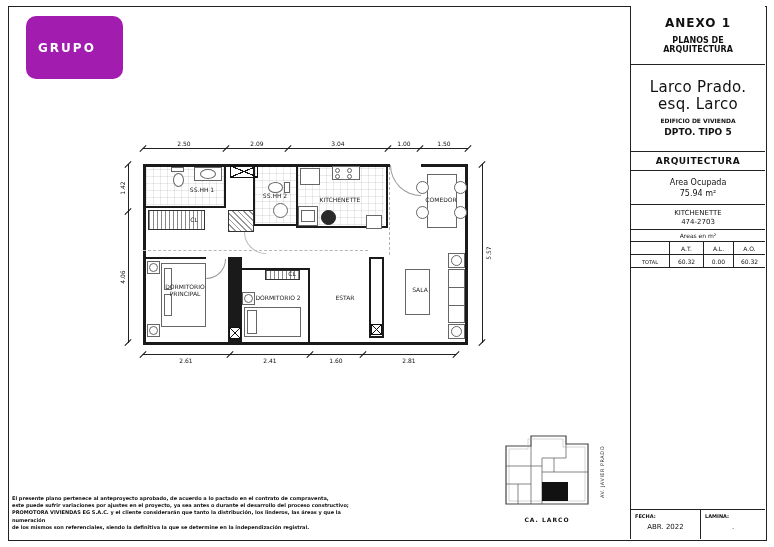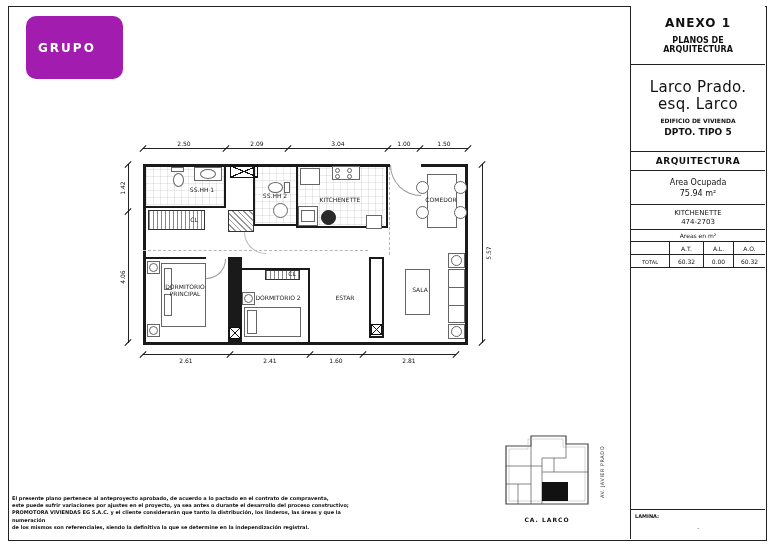--- a/index.html
+++ b/index.html
@@ -244,20 +244,24 @@
     <div class="bl bb">A.L.</div>
     <div class="bl bb">A.O.</div>
     <div class="rowlbl">TOTAL</div>
     <div class="bl">60.32</div>
     <div class="bl">0.00</div>
     <div class="bl">60.32</div>
   </div>
   <div class="tb-spacer"></div>
   <div class="tb tb-foot">
     <div class="foot-cell">
+      <div class="foot-lbl">FECHA:</div>
+      <div class="foot-val">ABR. 2022</div>
+    </div>
+    <div class="foot-cell">
       <div class="foot-lbl">LAMINA:</div>
       <div class="foot-val">.</div>
     </div>
   </div>
 </div>
 
 <div class="abs keymap">
   <svg width="98" height="80" viewBox="0 0 98 80" style="position:absolute;left:0;top:0;">
     <polygon points="8,14 33,14 33,4 68,4 68,12 90,12 90,72 8,72" fill="#ffffff" stroke="#444" stroke-width="1.2"></polygon>
     <polyline points="11,17 30,17 30,7 65,7 65,15 87,15 87,69 11,69 11,17" fill="none" stroke="#aaa" stroke-width="0.5"></polyline>

